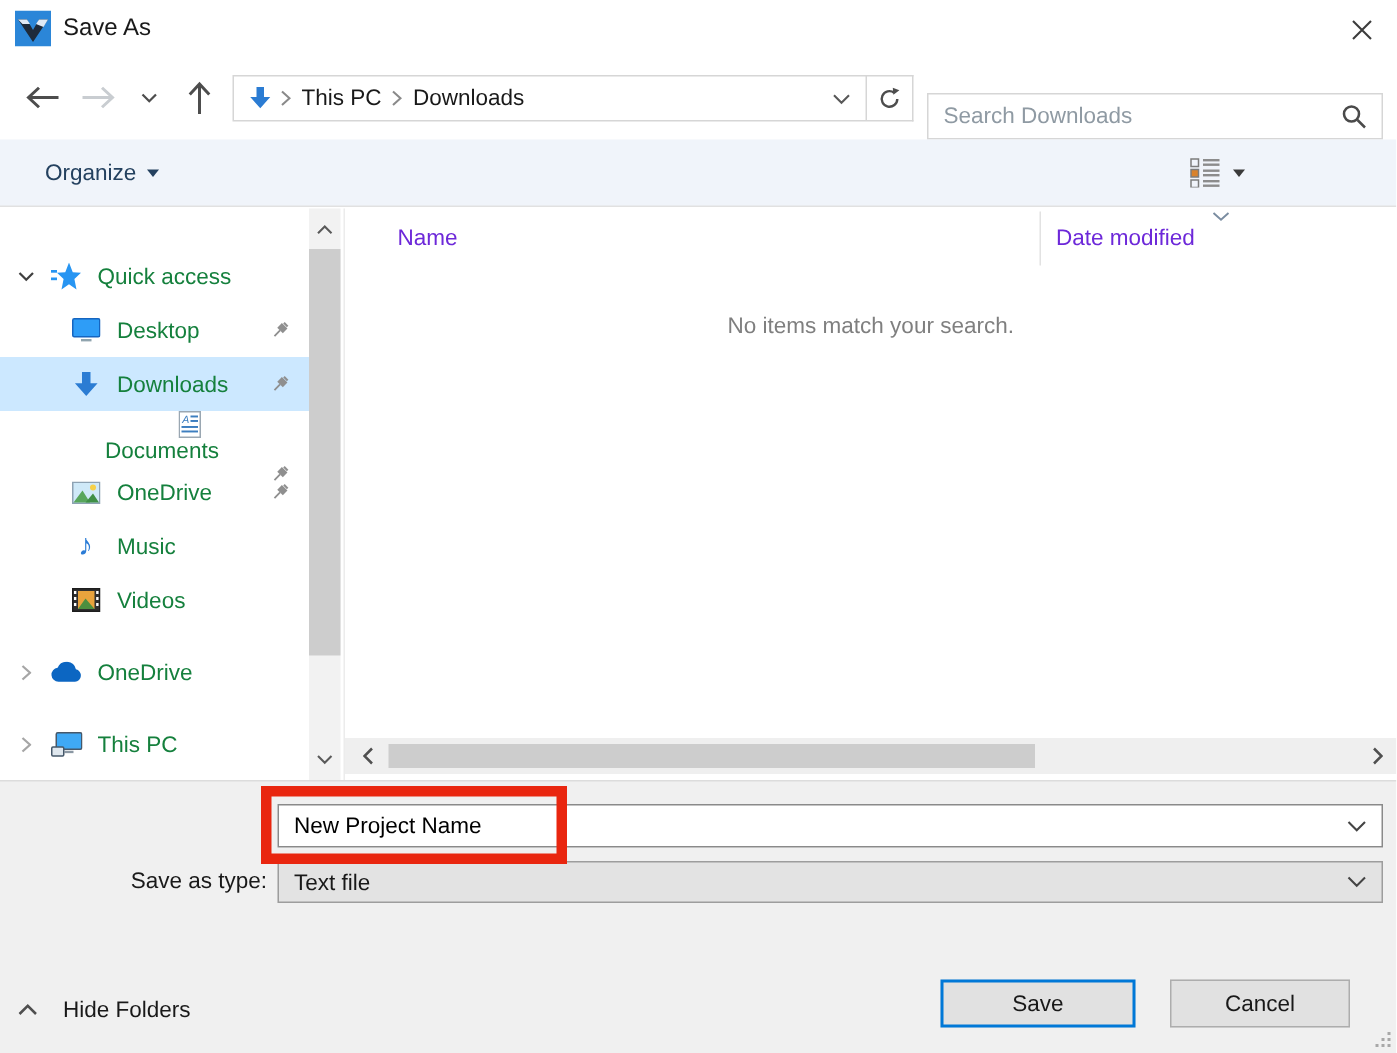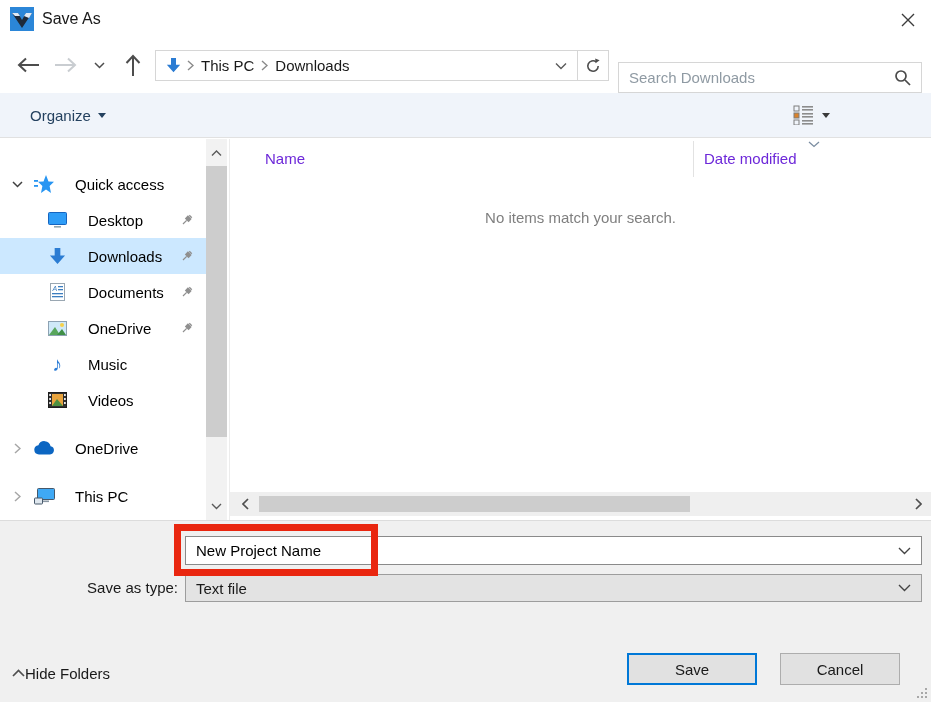--- a/index.html
+++ b/index.html
@@ -32,21 +32,21 @@
   .tb-caret{margin-left:7px;width:0;height:0;border-left:4px solid transparent;border-right:4px solid transparent;border-top:5px solid #24415f;}
   .view-caret{border-top-color:#3a3a3a;}
   .help-btn{position:absolute;left:887px;top:102px;width:23px;height:23px;border-radius:50%;background:#1c7fd5;color:#fff;font-size:14px;font-weight:bold;display:flex;align-items:center;justify-content:center;cursor:pointer;}
 
   
   .sidebar{position:absolute;left:0;top:139px;width:206px;height:381px;background:#fff;}
   .tree-row{position:absolute;left:0;width:206px;height:36px;display:flex;align-items:center;cursor:pointer;}
   .tree-row.selected{background:#cce8ff;}
   .tw-chev{width:14px;margin-left:10px;display:flex;justify-content:center;}
   .tw-icon{width:22px;display:flex;justify-content:center;align-items:center;}
-  .tw-label{font-size:15px;color:#000000;margin-left:20px;white-space:nowrap;}
+  .tw-label{font-size:15px;color:#15803d;margin-left:10px;white-space:nowrap;}
   .tw-pin{margin-left:auto;margin-right:12px;}
   .indent1 .tw-icon{margin-left:46px;}
   .root .tw-icon{margin-left:9px;}
   .music-glyph{font-size:20px;color:#2b7cd6;line-height:18px;}
 
   
   .v-scroll{position:absolute;left:206px;top:139px;width:21px;height:381px;background:#f2f2f2;}
   .v-scroll .arrow{position:absolute;left:0;width:21px;height:20px;display:flex;align-items:center;justify-content:center;}
   .v-thumb{position:absolute;left:0;top:27px;width:21px;height:271px;background:#cdcdcd;}
 
@@ -64,21 +64,21 @@
   .bottom{position:absolute;left:0;top:520px;width:931px;height:182px;background:#f0f0f0;border-top:1px solid #dcdcdc;box-sizing:border-box;}
   .fld-label{position:absolute;left:0;width:178px;font-size:15px;color:#191919;text-align:right;}
   .combo{position:absolute;left:185px;width:737px;box-sizing:border-box;display:flex;align-items:center;}
   .combo .chev{margin-left:auto;padding-right:10px;}
   .filename-combo{top:15px;height:29px;background:#fff;border:1px solid #8a8a8a;}
   .filename-combo input{border:none;outline:none;background:transparent;font-family:"Liberation Sans",sans-serif;font-size:15px;color:#000;padding-left:10px;width:620px;}
   .type-combo{top:53px;height:28px;background:#e3e3e3;border:1px solid #9d9d9d;font-size:15px;color:#191919;}
   .type-combo .combo-text{padding-left:10px;}
   .annotation{position:absolute;left:174px;top:3px;width:204px;height:52px;border:7px solid #e9260f;box-sizing:border-box;pointer-events:none;z-index:5;}
   .hide-folders{position:absolute;left:12px;top:139px;height:26px;display:flex;align-items:center;cursor:pointer;}
-  .hide-folders .hf-label{font-size:15px;color:#191919;margin-left:0;}
+  .hide-folders .hf-label{font-size:15px;color:#191919;margin-left:17px;}
   .btn{position:absolute;top:132px;height:32px;font-size:15px;color:#191919;display:flex;align-items:center;justify-content:center;box-sizing:border-box;cursor:pointer;background:#e1e1e1;}
   .save-btn{left:627px;width:130px;border:2px solid #0078d7;}
   .cancel-btn{left:780px;width:120px;border:1px solid #adadad;}
   .grip{position:absolute;right:3px;bottom:3px;}
 </style>
 </head>
 <body>
 
 <div class="window">
 
@@ -238,21 +238,21 @@
         <svg width="14" height="14" viewBox="0 0 16 16">
             <g fill="#8f8f8f" transform="rotate(45 8 8)">
               <rect x="6" y="1.5" width="4" height="1.6"></rect>
               <rect x="5" y="3.5" width="6" height="5"></rect>
               <rect x="7.3" y="8.5" width="1.4" height="6"></rect>
             </g>
           </svg>
       </span>
     </div>
 
-    <div class="tree-row indent1" style="top:135px;">
+    <div class="tree-row indent1" style="top:135px;flex-direction:column;">
       <span class="tw-icon">
         <svg width="15" height="18" viewBox="0 0 15 18">
           <rect x="0.5" y="0.5" width="14" height="17" fill="#fff" stroke="#9aa7b2"></rect>
           <text x="2.5" y="8" font-size="7" fill="#3d7ebf" font-family="sans-serif" font-style="italic">A</text>
           <rect x="8" y="3" width="5" height="1.3" fill="#3d7ebf"></rect>
             <rect x="8" y="6" width="5" height="1.3" fill="#3d7ebf"></rect>
           <rect x="2" y="10" width="11" height="1.3" fill="#3d7ebf"></rect>
             <rect x="2" y="13" width="11" height="1.3" fill="#3d7ebf"></rect>
         </svg>
       </span>

